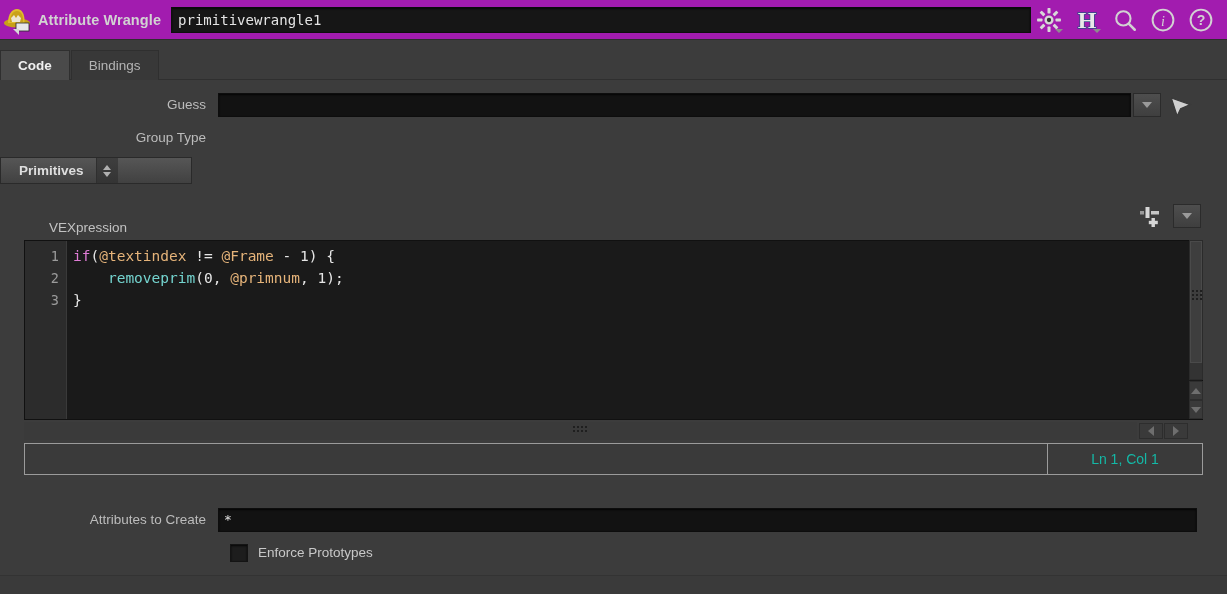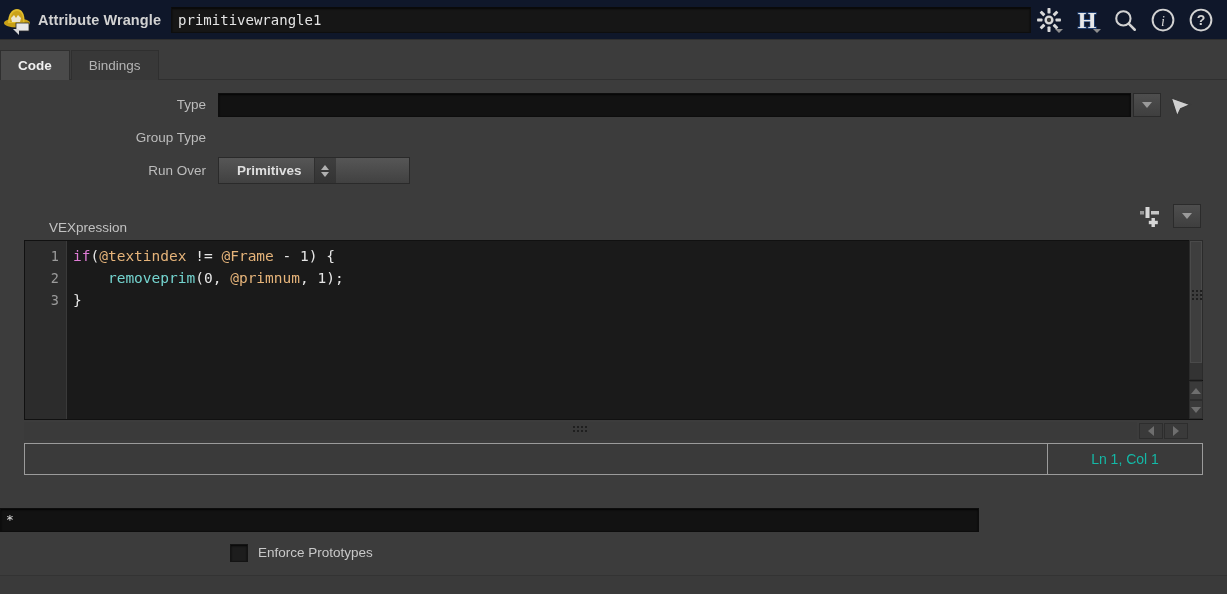--- a/index.html
+++ b/index.html
@@ -15,21 +15,21 @@
     background: #3c3c3c;
     overflow: hidden;
     color: #c8c8c8;
     font-size: 13px;
   }
 
   
   .header {
     position: absolute; left: 0; top: 0;
     width: 1227px; height: 40px;
-    background: #0f172a;
+    background: #a21caf;
     display: flex; align-items: center;
     border-bottom: 1px solid #2e2e2e;
   }
   .node-icon {
     width: 32px; height: 32px;
     margin-left: 2px; margin-right: 4px;
     position: relative; flex: 0 0 auto;
   }
   .header-title {
     font-size: 14.5px; font-weight: bold;
@@ -368,40 +368,39 @@
       <span>Code</span>
     </div>
     <div class="tab inactive">
       <span>Bindings</span>
     </div>
   </div>
 
   <div class="params">
 
     <div class="prow">
-      <div class="plabel">Type</div>
+      <div class="plabel">Guess</div>
       <div class="dark-input grp-input">
         <span></span>
       </div>
       <div class="menubtn-sq">
         <span class="caret-dn"></span>
       </div>
       <div class="pick-arrow">
         <svg width="22" height="24" viewBox="0 0 22 24">
           <path d="M3 2 L3 21 L8.5 15.2 L19 14.2 Z" fill="#d0d0d0" stroke="#3a3a3a" stroke-width="1.2" transform="rotate(-18 11 12)"></path>
         </svg>
       </div>
     </div>
 
     <div class="prow">
       <div class="plabel">Group Type</div>
     </div>
 
     <div class="prow">
-      <div class="plabel">Run Over</div>
       <div class="combo cw-ro bold">
         <div class="combo-text">Primitives</div>
         <div class="combo-spin">
           <span class="sp-up"></span>
           <span class="sp-dn"></span>
         </div>
       </div>
     </div>
 
   </div>
@@ -482,20 +481,21 @@
     <div class="status-input">
       <span></span>
     </div>
     <div class="status-pos">
       <span>Ln 1, Col 1</span>
     </div>
   </div>
 
   <div class="bottom">
     <div class="prow">
+      <div class="plabel">Attributes to Create</div>
       <div class="dark-input atc-input">
         <span>*</span>
       </div>
     </div>
     <div class="checkrow">
       <div class="chk-spacer"></div>
       <div class="checkbox"></div>
       <div class="chk-label">Enforce Prototypes</div>
     </div>
   </div>

